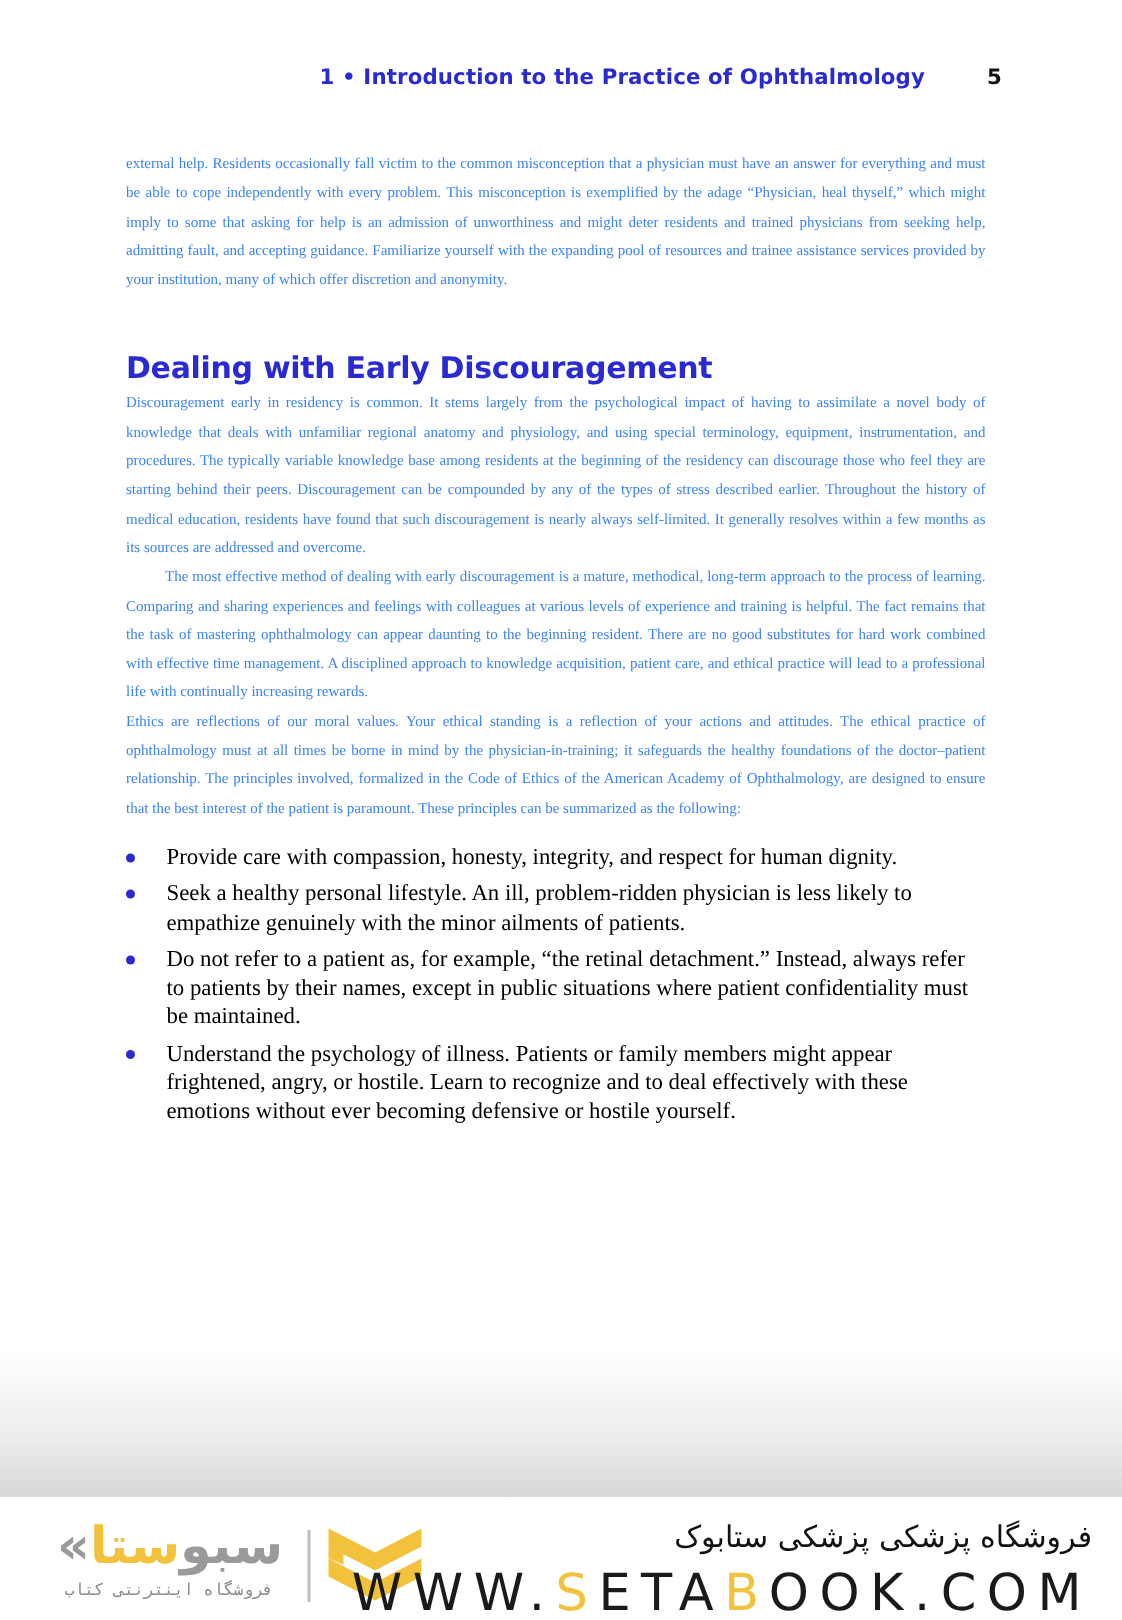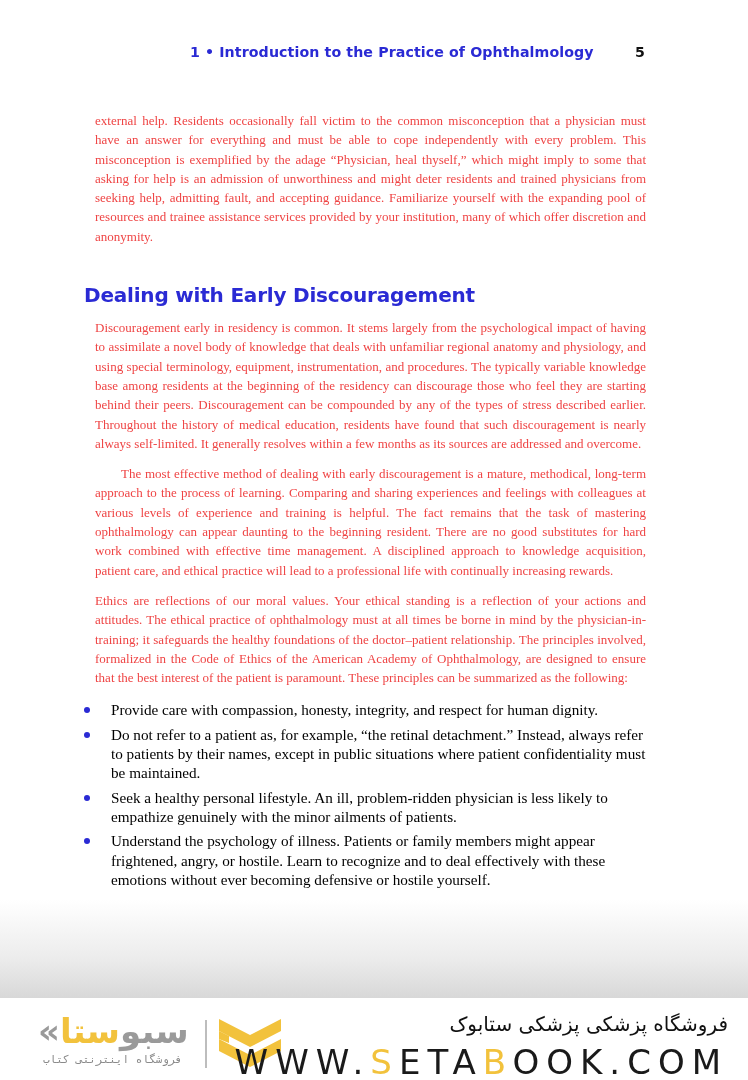--- a/index.html
+++ b/index.html
@@ -1,30 +1,30 @@
 <!DOCTYPE html>
 <html><head>
 <meta charset="utf-8">
 <style>
   html, body { margin: 0; padding: 0; }
   body {
     width: 748px; height: 1080px; background: #ffffff; position: relative; overflow: hidden;
     font-family: "Liberation Serif", "DejaVu Serif", serif; color: #2a2a2a;
   }
   .running-head {
-    position: absolute; top: 44px; left: 190px; width: 455px; height: 20px;
+    position: absolute; top: 44px; left: 213px; width: 455px; height: 20px;
     font-family: "DejaVu Sans", "Liberation Sans", sans-serif; font-weight: bold; font-size: 14.2px;
     color: #2a2ad4; letter-spacing: 0.1px;
   }
   .running-head .chap { position: absolute; left: 0; top: 0; white-space: nowrap; }
   .running-head .pageno { position: absolute; right: 0; top: 0; color: #111; }
   .content { position: absolute; left: 84px; top: 100px; width: 573px; }
   p.body {
-    margin: 11px; font-size: 13px; line-height: 19.3px; text-align: justify; hyphens: manual;
-    color: #ef4444; text-align-last: left;
+    margin: 0; font-size: 10px; line-height: 19.3px; text-align: justify; hyphens: manual;
+    color: #3b82f6; text-align-last: left;
   }
   p.indent { text-indent: 26px; }
   h2.section {
     margin: 0; font-family: "DejaVu Sans", "Liberation Sans", sans-serif; font-weight: bold;
     font-size: 20px; line-height: 24px; color: #2a2ad4; letter-spacing: -0.2px;
   }
   #h-discourage { margin-top: 37px; margin-bottom: 2px; }
   #h-ethics { margin-top: 37px; margin-bottom: 2px; }
   ul.bullets { list-style: none; margin: 13px 0 0 0; padding: 0; }
   ul.bullets li {
@@ -76,22 +76,22 @@
   <p class="body">external help. Residents occasionally fall victim to the common misconception that a phy­sician must have an answer for everything and must be able to cope independently with every problem. This misconception is exemplified by the adage “Physician, heal thyself,” which might imply to some that asking for help is an admission of unworthiness and might deter residents and trained physicians from seeking help, admitting fault, and accepting guidance. Familiarize yourself with the expanding pool of resources and trainee assistance services provided by your institution, many of which offer discretion and anonymity.</p>
 
   <h2 class="section" id="h-discourage">Dealing with Early Discouragement</h2>
   <p class="body">Discouragement early in residency is common. It stems largely from the psychological impact of having to assimilate a novel body of knowledge that deals with unfamiliar regional anatomy and physiology, and using special terminology, equipment, instru­mentation, and procedures. The typically variable knowledge base among residents at the beginning of the residency can discourage those who feel they are starting behind their peers. Discouragement can be compounded by any of the types of stress described earlier. Throughout the history of medical education, residents have found that such discouragement is nearly always self-limited. It generally resolves within a few months as its sources are addressed and overcome.</p>
   <p class="body indent">The most effective method of dealing with early discouragement is a mature, me­thodical, long-term approach to the process of learning. Comparing and sharing experi­ences and feelings with colleagues at various levels of experience and training is helpful. The fact remains that the task of mastering ophthalmology can appear daunting to the beginning resident. There are no good substitutes for hard work combined with effective time management. A disciplined approach to knowledge acquisition, patient care, and ethical practice will lead to a professional life with continually increasing rewards.</p>
 
   <p class="body">Ethics are reflections of our moral values. Your ethical standing is a reflection of your actions and attitudes. The ethical practice of ophthalmology must at all times be borne in mind by the physician-in-training; it safeguards the healthy foundations of the doctor–patient relationship. The principles involved, formalized in the Code of Ethics of the American Academy of Ophthalmology, are designed to ensure that the best interest of the patient is paramount. These principles can be summarized as the following:</p>
 
   <ul class="bullets">
     <li><span class="dot"></span><span>Provide care with compassion, honesty, integrity, and respect for human dignity.</span></li>
+    <li><span class="dot"></span><span>Seek a healthy personal lifestyle. An ill, problem-ridden physician is less likely to empathize genuinely with the minor ailments of patients.</span></li>
     <li><span class="dot"></span><span>Do not refer to a patient as, for example, “the retinal detachment.” Instead, always refer to patients by their names, except in public situations where patient confiden­tiality must be maintained.</span></li>
-    <li><span class="dot"></span><span>Seek a healthy personal lifestyle. An ill, problem-ridden physician is less likely to empathize genuinely with the minor ailments of patients.</span></li>
     <li><span class="dot"></span><span>Understand the psychology of illness. Patients or family members might appear frightened, angry, or hostile. Learn to recognize and to deal effectively with these emotions without ever becoming defensive or hostile yourself.</span></li>
   </ul>
 </div>
 
 <div class="shadow-fade"></div>
 
 <div class="watermark">
   <div class="wm-logo-text"><span>«سبو</span><span class="y">ستا</span></div>
   <div class="wm-logo-sub">فروشگاه اینترنتی کتاب</div>
   <div class="wm-divider"></div>

